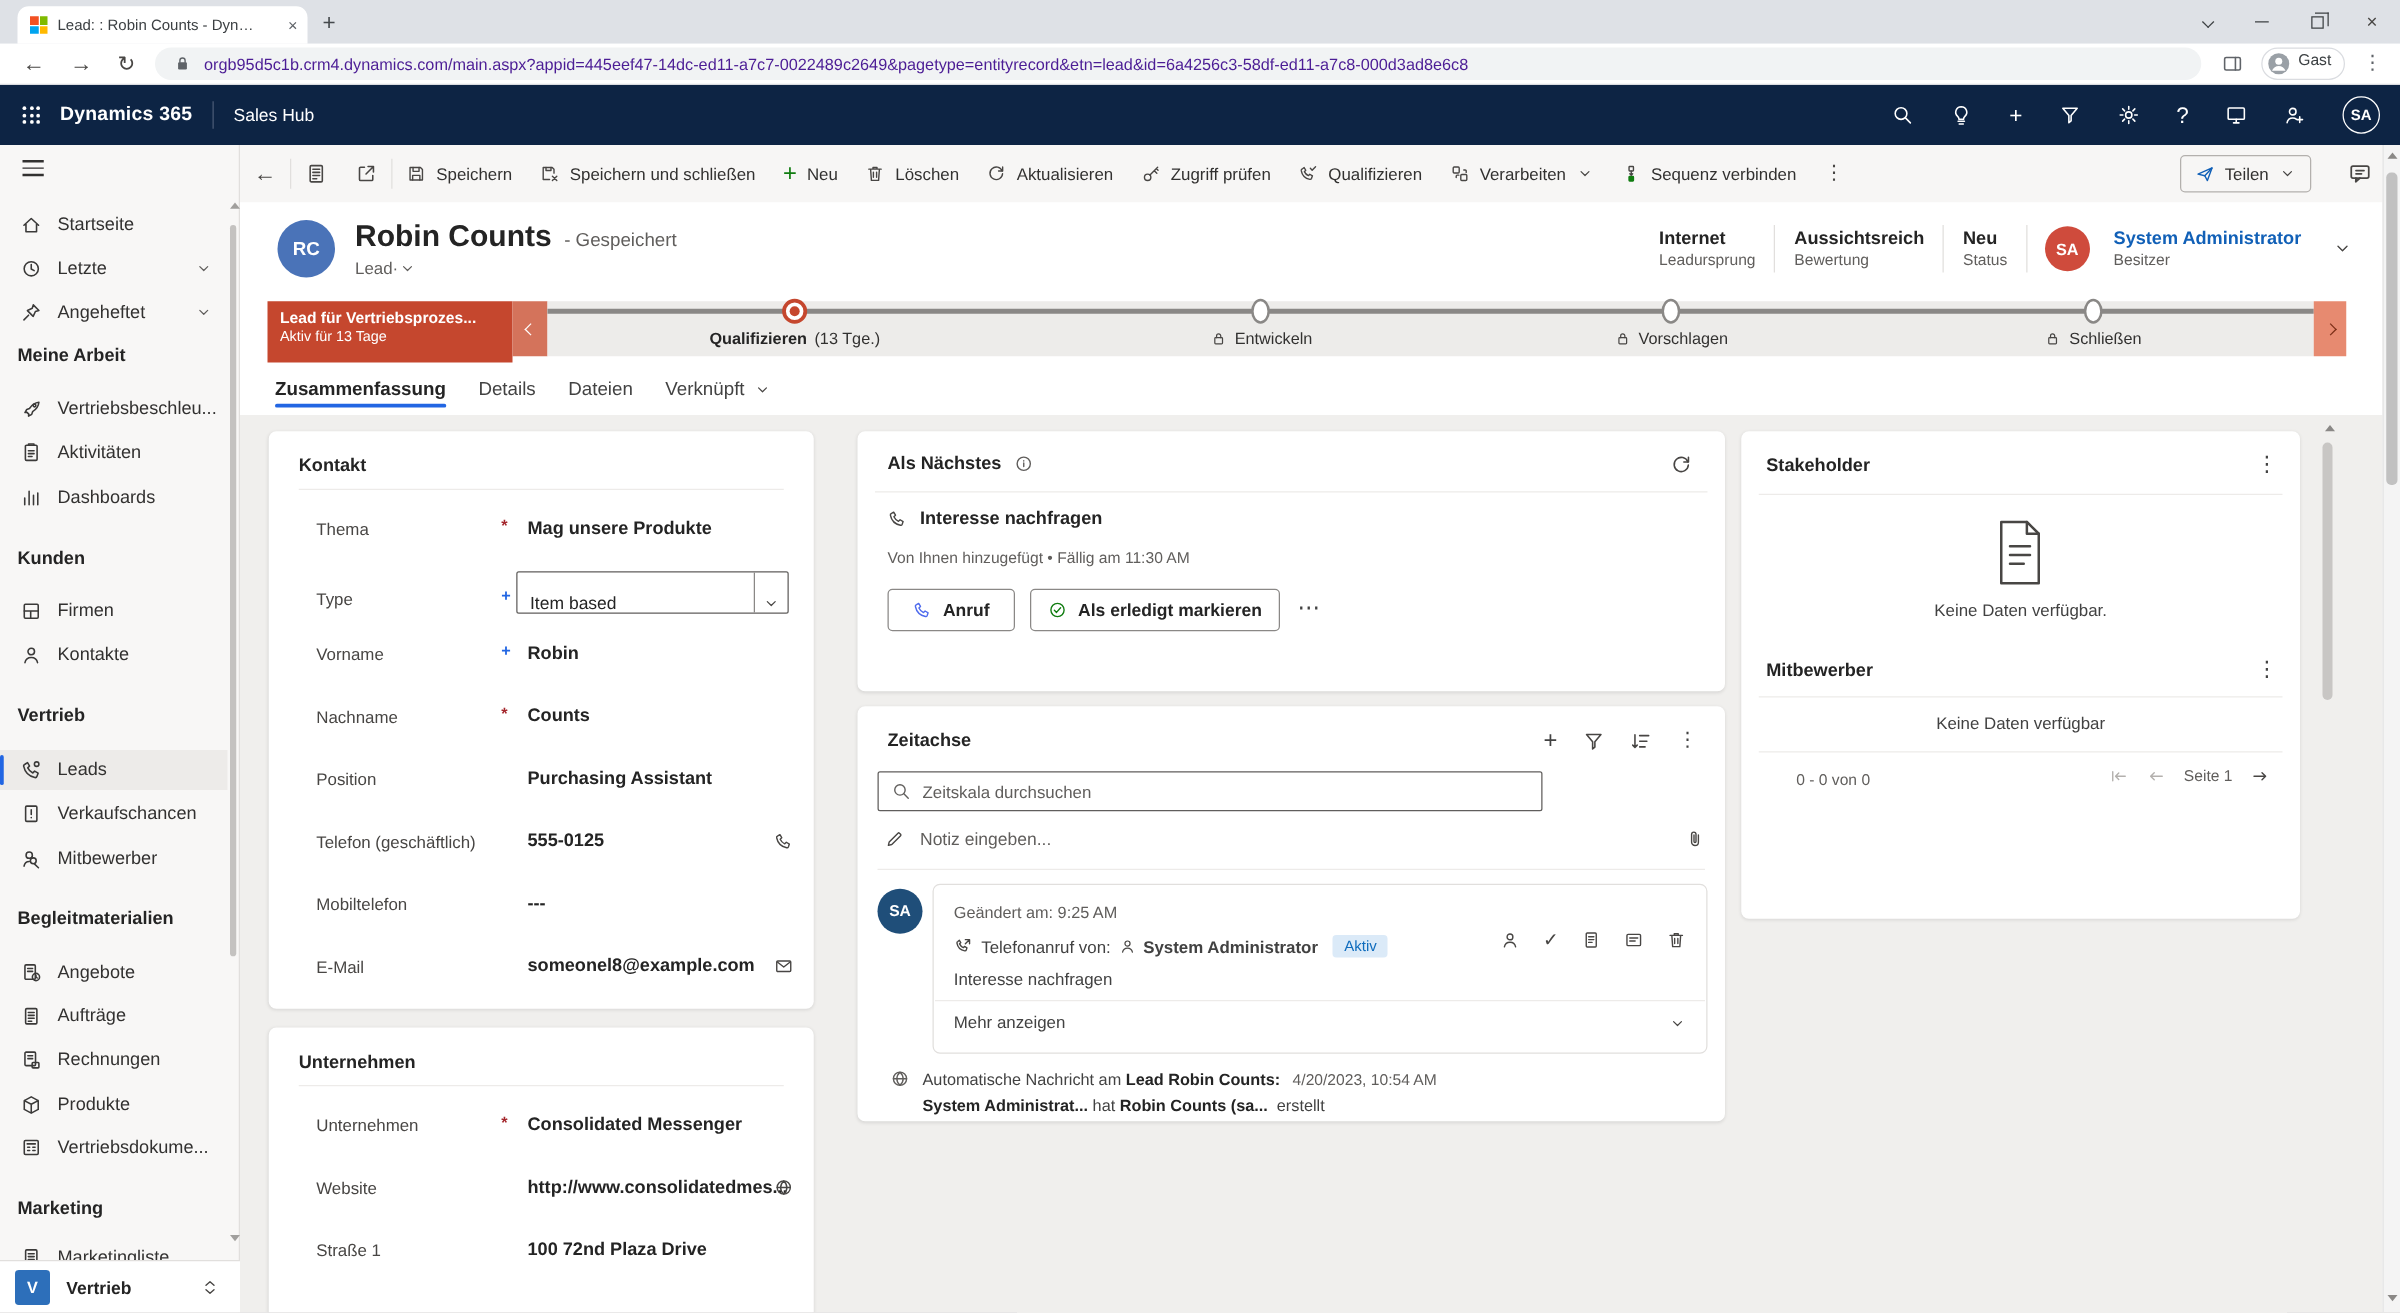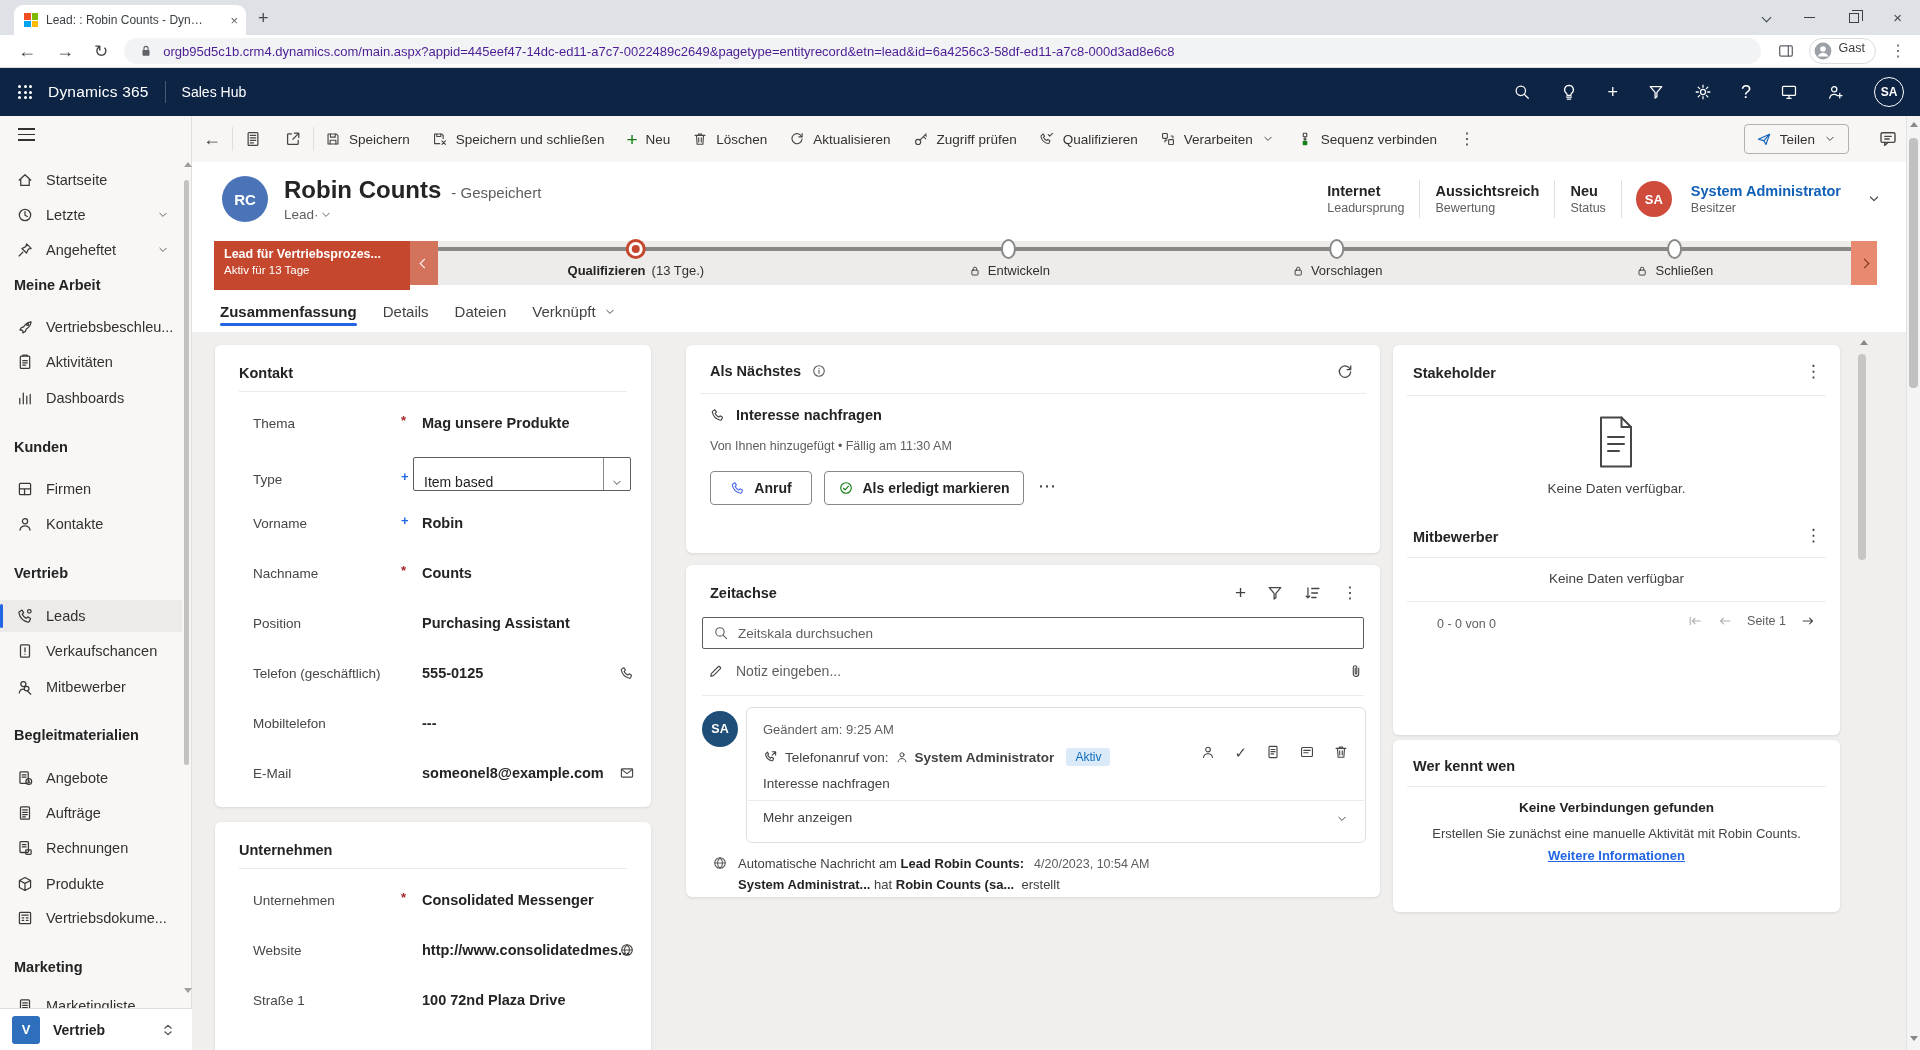--- a/index.html
+++ b/index.html
@@ -27,21 +27,21 @@
   #urlbar{position:absolute;left:0;top:35px;width:1920px;height:33px;background:#fff;border-bottom:1px solid #dadce0;display:flex;align-items:center}
   #urlbar .nav{display:flex;align-items:center;gap:20px;margin-left:18px;color:#5f6368;font-size:17px}
   #urlpill{flex:1;height:26px;margin:0 16px;background:#f1f3f4;border-radius:14px;display:flex;align-items:center;padding:0 14px;min-width:0}
   #urlpill .url{font-size:13px;color:#4c1d95;white-space:nowrap;overflow:hidden}
   #urlbar .right{display:flex;align-items:center;gap:14px;margin-right:14px}
   #gastpill{display:flex;align-items:flex-start;gap:6px;border:1px solid #dadce0;border-radius:14px;padding:2px 10px 2px 3px;font-size:12.5px;color:#3c4043}
   
   #d365{position:absolute;left:0;top:68px;width:1920px;height:48px;background:#0d2444;display:flex;align-items:center;color:#fff}
   .waffle{width:14px;height:14px;margin-left:18px;position:relative}
   .waffle i{position:absolute;width:3px;height:3px;border-radius:50%;background:#fff}
-  #d365 .brand{font-size:15.5px;font-weight:400;margin-left:16px;letter-spacing:.2px}
+  #d365 .brand{font-size:15.5px;font-weight:700;margin-left:16px;letter-spacing:.2px}
   #d365 .bardiv{width:1px;height:22px;background:#4a5a75;margin:0 16px}
   #d365 .app{font-size:14px}
   #d365 .icons{margin-left:auto;display:flex;align-items:center;gap:29px;margin-right:16px}
   #d365 .icons .ic,#d365 .icons .gly{color:#fff}
   #d365 .gly{font-size:18px}
   .avatar{border-radius:50%;display:flex;align-items:center;justify-content:center;font-weight:700;color:#fff;flex:0 0 auto}
   #topavatar{width:30px;height:30px;border:1.5px solid #fff;background:transparent;font-size:12px}
   
   #cmdbar{position:absolute;left:192px;top:116px;width:1714px;height:46px;background:#f7f6f5;display:flex;align-items:center;font-size:13.5px;color:#323130}
   .cmd-btn{display:flex;align-items:center;gap:8px;padding:0 11px;height:100%;white-space:nowrap}
@@ -115,21 +115,21 @@
   .combo{position:absolute;left:198px;top:-6px;width:218px;height:34px;border:1px solid #605e5c;border-radius:2px;background:#fff;display:flex;align-items:flex-end}
   .combo .val{font-size:14px;color:#242424;margin-left:10px;flex:1}
   .combo .cdiv{width:1px;height:32px;background:#8a8886}
   .combo .ic{width:26px;color:#484644}
   
   #nextcard .meta{position:absolute;left:24px;top:94px;font-size:12.5px;color:#605e5c}
   .btn{position:absolute;top:126px;height:34px;border:1px solid #8a8886;border-radius:4px;background:#fff;display:flex;align-items:center;justify-content:center;gap:8px;font-size:14px;font-weight:700;color:#242424}
   
   .tl-icons{position:absolute;right:22px;top:18px;display:flex;align-items:center;gap:20px}
   .tl-icons .gly{font-size:19px;color:#424242}
-  #tl-search{position:absolute;left:16px;top:52px;width:662px;height:32px;border:1px solid #605e5c;border-radius:2px;display:flex;align-items:center}
+  #tl-search{position:absolute;left:16px;top:52px;width:532px;height:32px;border:1px solid #605e5c;border-radius:2px;display:flex;align-items:center}
   #tl-search input{border:none;outline:none;flex:1;font-size:13.5px;color:#242424;font-family:inherit;background:transparent}
   #tl-search input::placeholder{color:#605e5c}
   #tl-note{position:absolute;left:16px;top:92px;width:662px;height:28px;display:flex;align-items:center}
   #tl-note input{border:none;outline:none;flex:1;font-size:14px;font-family:inherit;background:transparent}
   #tl-note input::placeholder{color:#605e5c}
   #entrybox{position:absolute;left:60px;top:142px;width:620px;height:136px;border:1px solid #e1dfdd;border-radius:6px}
   #entrybox .mod{position:absolute;left:16px;top:14px;font-size:13px;color:#605e5c}
   .entry-icons{position:absolute;top:36px;right:16px;display:flex;gap:18px}
   .eline2{position:absolute;left:16px;top:40px;display:flex;align-items:center;gap:6px;font-size:13.5px;color:#424242}
   .badge{margin-left:6px;background:#dbeaf8;color:#0f6cbd;font-size:12px;padding:2px 9px;border-radius:3px}
@@ -980,27 +980,20 @@
           </span>
         <span style="font-size:12.5px;color:#605e5c">Seite 1</span>
         <span class="ic i16">
             <svg viewBox="0 0 20 20" fill="none" stroke="currentColor" stroke-width="1.4" stroke-linecap="round" stroke-linejoin="round">
               <path d="M4 10h11.4M12 6.4 15.6 10 12 13.6"></path>
             </svg>
           </span>
       </div>
     </div>
 
-    <div class="card" style="left:1201px;top:408px;width:447px;height:172px">
-      <div class="card-title" style="position:absolute;left:20px;top:18px">Wer kennt wen</div>
-      <div class="hline" style="left:14px;right:14px;top:46px"></div>
-      <div class="centertxt" style="top:60px;font-weight:700;color:#242424">Keine Verbindungen gefunden</div>
-      <div class="centertxt" style="top:86px;font-size:13px">Erstellen Sie zunächst eine manuelle Aktivität mit Robin Counts.</div>
-      <div class="centertxt linklike" style="top:108px;font-size:13px">Weitere Informationen</div>
-    </div>
 
     <span class="tri up" style="left:1668px;top:8px;border-bottom-color:#8a8886"></span>
     <div class="sbar-thumb" style="left:1666px;top:22px;width:8px;height:206px"></div>
   </div>
 
   <div id="winscroll">
     <span class="tri up" style="left:3px;top:6px;border-bottom-color:#8a8886"></span>
     <div class="sbar-thumb" style="left:2px;top:22px;width:9px;height:250px;background:#c1c1c1"></div>
     <span class="tri down" style="left:3px;top:920px;border-top-color:#8a8886"></span>
   </div>

